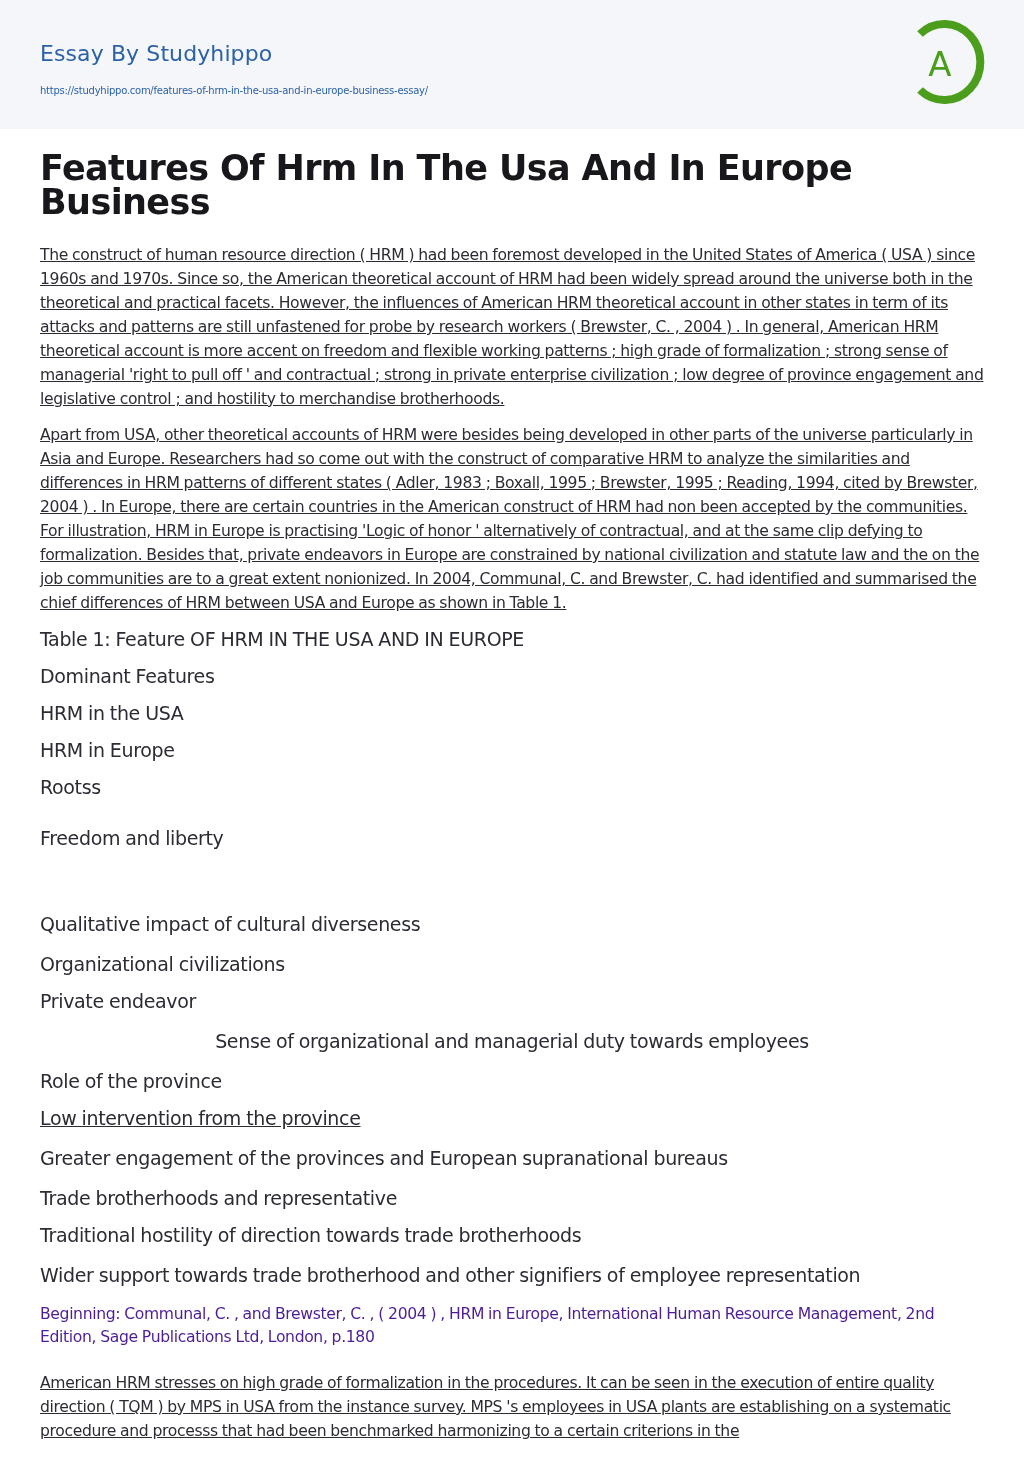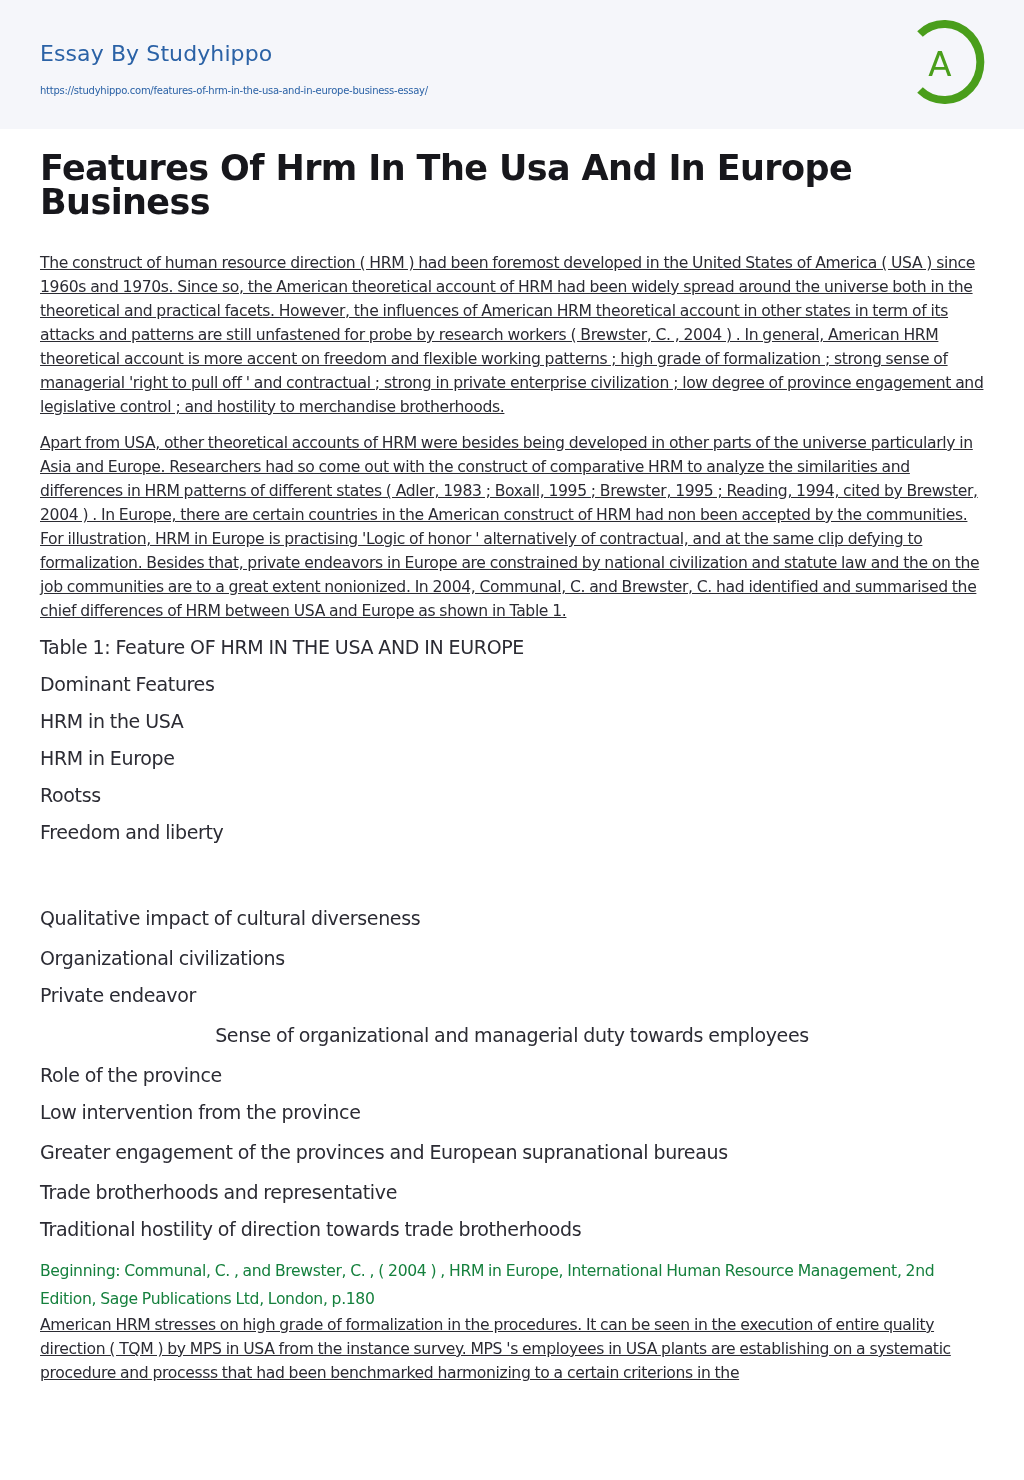--- a/index.html
+++ b/index.html
@@ -44,45 +44,45 @@
     .main {
       padding: 0 40px;
     }
     .page-title {
       font-size: 35px;
       font-weight: bold;
       color: #17171c;
       line-height: 34px;
       margin-top: 22px;
       letter-spacing: -0.6px;
-      margin-bottom: 32px;
+      margin-bottom: 24px;
     }
     .para {
       font-size: 15.6px;
       line-height: 24px;
       color: #2b2b33;
       margin-bottom: 12px;
       letter-spacing: -0.35px;
       word-spacing: -0.5px;
       text-decoration: underline;
     }
     .table-line {
       font-size: 19px;
       line-height: 24px;
       color: #2b2b33;
       letter-spacing: -0.35px;
       word-spacing: -0.5px;
     }
     .source-line {
       font-size: 15.6px;
-      line-height: 28px;
-      color: #15803d;
+      line-height: 23px;
+      color: #4c1d95;
       letter-spacing: -0.35px;
       word-spacing: -0.5px;
-      margin-bottom: 0;
+      margin-bottom: 22px;
     }
   </style>
 </head>
 <body>
 
 <header class="header">
   <div class="site-title">Essay By Studyhippo</div>
   <a class="site-url">https://studyhippo.com/features-of-hrm-in-the-usa-and-in-europe-business-essay/</a>
   <div class="logo">
     <svg width="78" height="88" viewBox="0 0 78 88">
@@ -97,27 +97,28 @@
 
   <p class="para">The construct of human resource direction ( HRM ) had been foremost developed in the United States of America ( USA ) since 1960s and 1970s. Since so, the American theoretical account of HRM had been widely spread around the universe both in the theoretical and practical facets. However, the influences of American HRM theoretical account in other states in term of its attacks and patterns are still unfastened for probe by research workers ( Brewster, C. , 2004 ) . In general, American HRM theoretical account is more accent on freedom and flexible working patterns ; high grade of formalization ; strong sense of managerial 'right to pull off ' and contractual ; strong in private enterprise civilization ; low degree of province engagement and legislative control ; and hostility to merchandise brotherhoods.</p>
   <p class="para">Apart from USA, other theoretical accounts of HRM were besides being developed in other parts of the universe particularly in Asia and Europe. Researchers had so come out with the construct of comparative HRM to analyze the similarities and differences in HRM patterns of different states ( Adler, 1983 ; Boxall, 1995 ; Brewster, 1995 ; Reading, 1994, cited by Brewster, 2004 ) . In Europe, there are certain countries in the American construct of HRM had non been accepted by the communities. For illustration, HRM in Europe is practising 'Logic of honor ' alternatively of contractual, and at the same clip defying to formalization. Besides that, private endeavors in Europe are constrained by national civilization and statute law and the on the job communities are to a great extent nonionized. In 2004, Communal, C. and Brewster, C. had identified and summarised the chief differences of HRM between USA and Europe as shown in Table 1.</p>
 
   <div>
     <p class="table-line" style="height:37px;">Table 1: Feature OF HRM IN THE USA AND IN EUROPE</p>
     <p class="table-line" style="height:37px;">Dominant Features</p>
     <p class="table-line" style="height:37px;">HRM in the USA</p>
     <p class="table-line" style="height:37px;">HRM in Europe</p>
     <p class="table-line" style="height:37px;">Rootss</p>
-    <p class="table-line" style="height:40px;">Freedom and liberty</p>
+    <p class="table-line" style="height:40px;margin-top:14px;">Freedom and liberty</p>
     <p class="table-line" style="height:40px;margin-top:46px;">Qualitative impact of cultural diverseness</p>
     <p class="table-line" style="height:37px;">Organizational civilizations</p>
     <p class="table-line" style="height:40px;">Private endeavor</p>
     <p class="table-line" style="height:40px;text-align:center;">Sense of organizational and managerial duty towards employees</p>
     <p class="table-line" style="height:37px;">Role of the province</p>
-    <p class="table-line" style="height:40px;">Low intervention from the province</p>
+    <p class="table-line" style="height:40px;text-decoration:underline;">Low intervention from the province</p>
     <p class="table-line" style="height:40px;">Greater engagement of the provinces and European supranational bureaus</p>
     <p class="table-line" style="height:37px;">Trade brotherhoods and representative</p>
     <p class="table-line" style="height:40px;">Traditional hostility of direction towards trade brotherhoods</p>
+    <p class="table-line" style="height:40px;">Wider support towards trade brotherhood and other signifiers of employee representation</p>
     <p class="source-line">Beginning: Communal, C. , and Brewster, C. , ( 2004 ) , HRM in Europe, International Human Resource Management, 2nd Edition, Sage Publications Ltd, London, p.180</p>
   </div>
 
   <p class="para">American HRM stresses on high grade of formalization in the procedures. It can be seen in the execution of entire quality direction ( TQM ) by MPS in USA from the instance survey. MPS 's employees in USA plants are establishing on a systematic procedure and processs that had been benchmarked harmonizing to a certain criterions in the</p>
 </main>
 
 </body></html>

